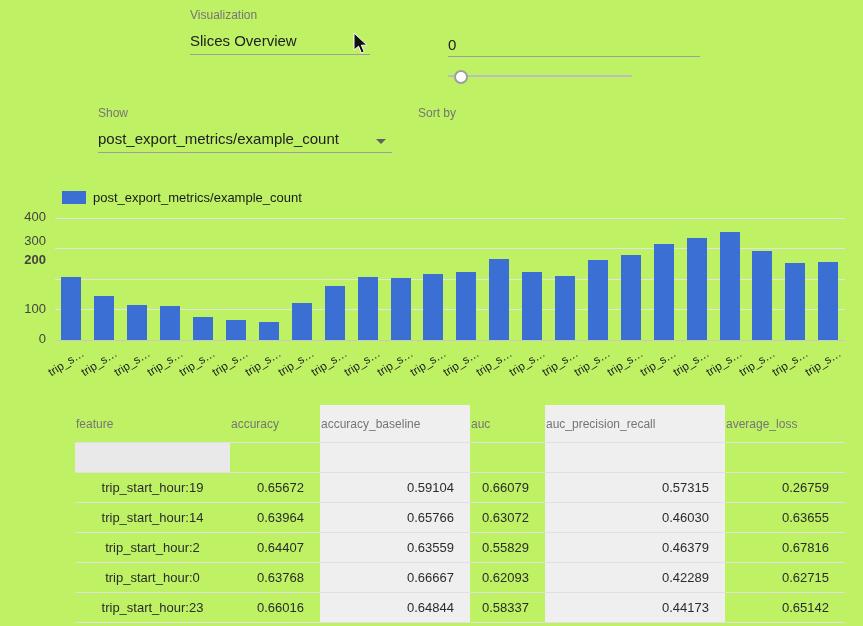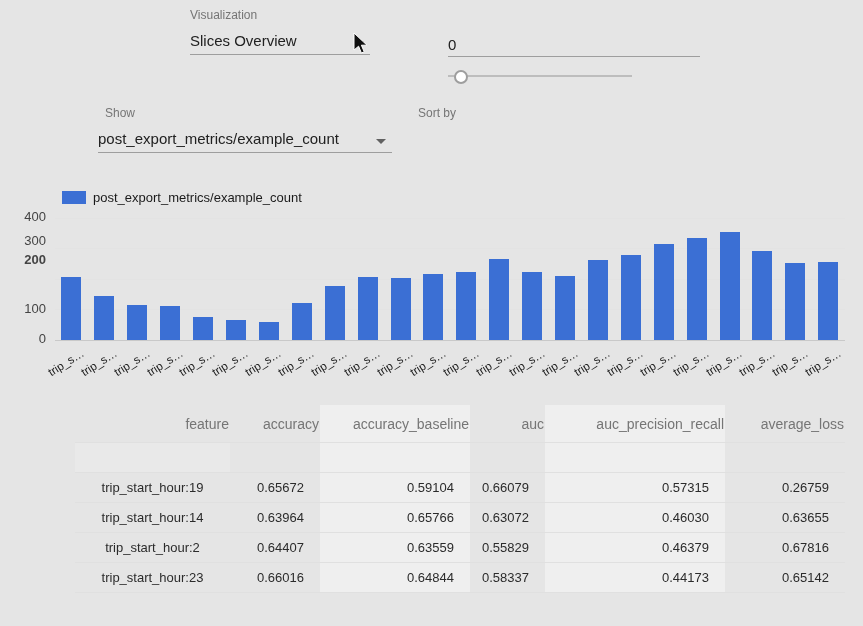--- a/index.html
+++ b/index.html
@@ -1,16 +1,16 @@
 <!DOCTYPE html>
 <html style="--bar-color: #3b6fd4;"><head>
 <meta charset="utf-8">
 <style>
   html,body{margin:0;padding:0;background:#fff;}
-  #app{position:relative;width:863px;height:626px;font-family:"Liberation Sans",sans-serif;background:#e5e5e5;overflow:hidden;}
+  #app{position:relative;width:863px;height:626px;font-family:"Liberation Sans",sans-serif;background:#bef264;overflow:hidden;}
   .field-label{position:absolute;font-size:12px;color:#757575;white-space:nowrap;}
   .select{position:absolute;height:26px;border-bottom:1px solid #9e9e9e;cursor:pointer;}
   .select .val{position:absolute;left:0;top:4px;font-size:15px;color:#212121;white-space:nowrap;}
   .caret{position:absolute;right:6px;bottom:8px;width:0;height:0;border-left:5px solid transparent;border-right:5px solid transparent;border-top:5px solid #616161;}
   .text-input{position:absolute;height:24px;border:none;border-bottom:1px solid #9e9e9e;font-family:"Liberation Sans",sans-serif;font-size:15px;color:#212121;padding:4px 0 0 0;background:transparent;outline:none;}
   .slider{position:absolute;}
   .slider .track{position:absolute;left:0;right:0;top:9px;height:2px;background:#bdbdbd;}
   .slider .thumb{position:absolute;left:6px;top:4px;width:10px;height:10px;border:2px solid #9e9e9e;border-radius:50%;background:#fff;}
   .legend{position:absolute;left:62px;top:190px;display:flex;align-items:center;}
   .legend .swatch{width:24px;height:13px;background:var(--bar-color,#3b6fd4);}
@@ -18,21 +18,21 @@
   .ytick{position:absolute;left:0;width:46px;text-align:right;font-size:13px;color:#444;}
   #plot{position:absolute;left:55px;top:218px;width:790px;height:122px;}
   .gridline{position:absolute;left:0;right:0;height:1px;background:#e3e3e3;}
   .gridline.baseline{background:#c9c9c9;}
   #bars{position:absolute;left:0;top:0;width:100%;height:100%;display:flex;align-items:flex-end;justify-content:space-around;}
   .bar{width:20px;background:var(--bar-color,#3b6fd4);}
   #xlabels{position:absolute;left:55px;top:344px;width:790px;height:48px;}
   .xslot{position:absolute;top:0;height:48px;}
   .xslot span{position:absolute;top:3px;right:calc(50% - 8px);transform:rotate(-32deg);transform-origin:100% 0;white-space:nowrap;font-size:11.5px;color:#222;}
   #metrics-table{position:absolute;left:75px;top:405px;width:770px;border-collapse:collapse;table-layout:fixed;}
-  #metrics-table th{height:35px;font-size:14px;font-weight:400;color:#757575;text-align:right;border-bottom:1px solid #e0e0e0;overflow:hidden;white-space:nowrap;cursor:pointer;}
+  #metrics-table th{height:35px;font-size:12px;font-weight:400;color:#757575;text-align:left;border-bottom:1px solid #e0e0e0;overflow:hidden;white-space:nowrap;cursor:pointer;}
   #metrics-table td{height:27px;font-size:13px;color:#2b2b2b;border-bottom:1px solid #e0e0e0;overflow:hidden;white-space:nowrap;}
   td.feature{text-align:center;}
   td.num{text-align:right;padding-right:16px;}
   .shaded{background:#efefef;}
   tr.filter-row td{height:15px;border-bottom:1px solid #d6d6d6;}
   td.filter-feature{background:#e9e9e9;}
   #cursor{position:absolute;left:353px;top:32px;}
 </style>
 </head>
 <body>
@@ -44,21 +44,21 @@
     <span class="val">Slices Overview</span>
     <span class="caret"></span>
   </div>
 
   <input class="text-input" style="left: 448px; top: 28px; width: 252px;" value="0">
   <div class="slider" style="left:448px;top:66px;width:184px;height:20px;">
     <div class="track"></div>
     <div class="thumb"></div>
   </div>
 
-  <div class="field-label" style="left:105px;top:106px;">Show</div>
+  <div class="field-label" style="left:98px;top:106px;">Show</div>
   <div class="select" style="left:98px;top:126px;width:294px;">
     <span class="val">post_export_metrics/example_count</span>
     <span class="caret"></span>
   </div>
 
   <div class="field-label" style="left:418px;top:106px;">Sort by</div>
 
   <div class="legend">
     <span class="swatch"></span>
     <span class="lbl">post_export_metrics/example_count</span>
@@ -229,20 +229,28 @@
         </tr>
         <tr>
           <td class="feature">trip_start_hour:2</td>
           <td class="num">0.64407</td>
           <td class="num shaded">0.63559</td>
           <td class="num">0.55829</td>
           <td class="num shaded">0.46379</td>
           <td class="num">0.67816</td>
         </tr>
         <tr>
+          <td class="feature">trip_start_hour:0</td>
+          <td class="num">0.63768</td>
+          <td class="num shaded">0.66667</td>
+          <td class="num">0.62093</td>
+          <td class="num shaded">0.42289</td>
+          <td class="num">0.62715</td>
+        </tr>
+        <tr>
           <td class="feature">trip_start_hour:23</td>
           <td class="num">0.66016</td>
           <td class="num shaded">0.64844</td>
           <td class="num">0.58337</td>
           <td class="num shaded">0.44173</td>
           <td class="num">0.65142</td>
         </tr>
       </tbody>
   </table>
 

